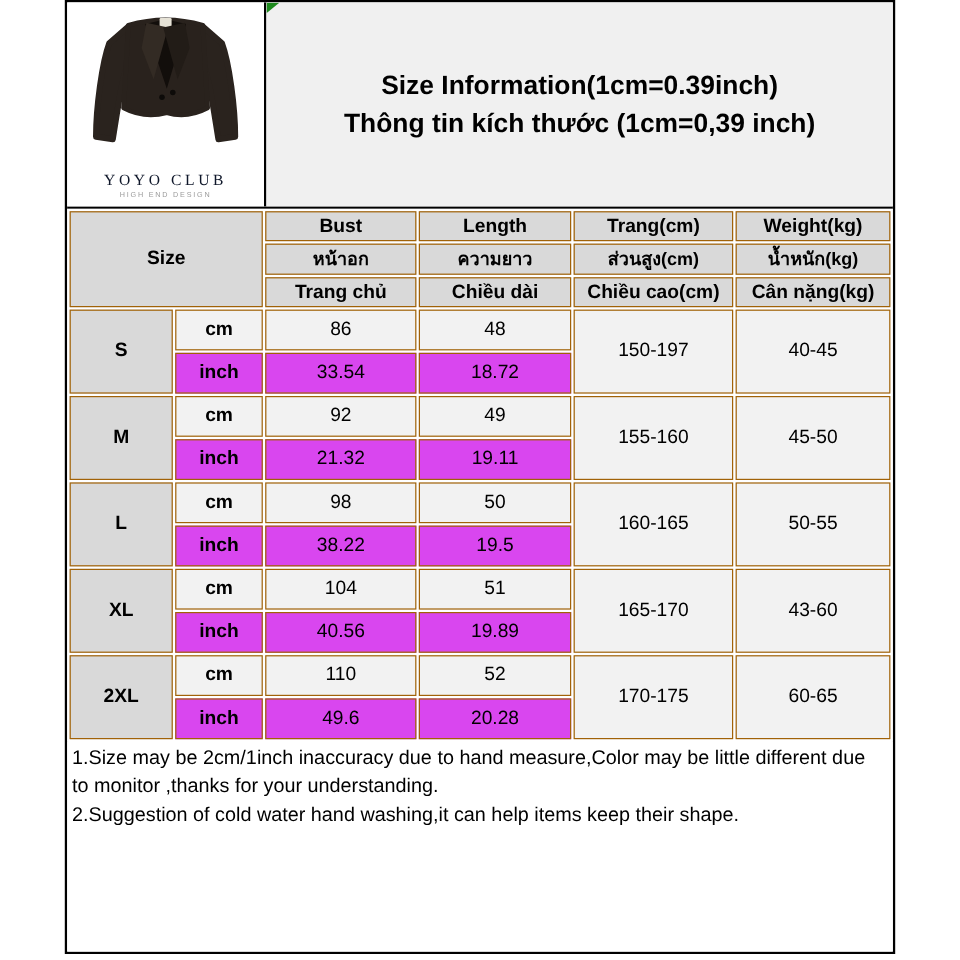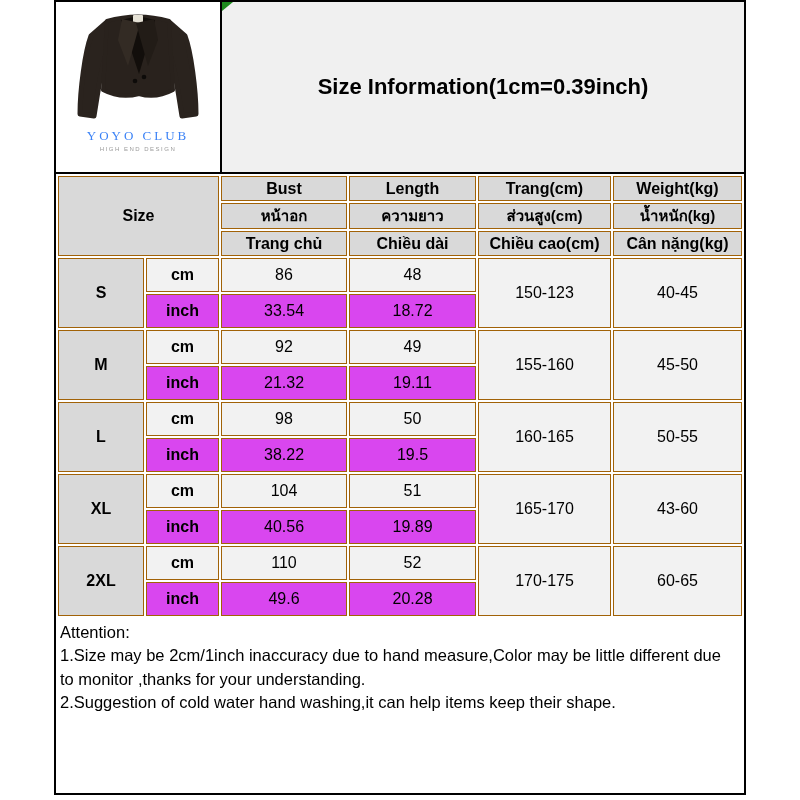--- a/index.html
+++ b/index.html
@@ -14,21 +14,21 @@
   }
   
   .top-block{display:flex;height:170px;border-bottom:2px solid #000;flex:0 0 auto;}
   .product-cell{
     width:166px;flex:0 0 166px;border-right:2px solid #000;box-sizing:border-box;
     background:#fff;display:flex;flex-direction:column;align-items:center;justify-content:flex-start;
     padding-top:6px;
   }
   .brand-name{
     font-family:"Liberation Serif","DejaVu Serif",serif;
-    font-size:13px;letter-spacing:3px;color:#3b82f6;margin-top:2px;white-space:nowrap;
+    font-size:13px;letter-spacing:3px;color:#0f172a;margin-top:16px;white-space:nowrap;
   }
   .brand-tagline{
     font-family:"Liberation Sans","DejaVu Sans",sans-serif;
     font-size:6px;letter-spacing:1.5px;color:#9a9a9a;margin-top:2px;white-space:nowrap;
   }
   .title-cell{
     flex:1;background:#f0f0f0;position:relative;
     display:flex;flex-direction:column;align-items:center;justify-content:center;
     text-align:center;padding:12px 10px;
   }
@@ -90,20 +90,21 @@
         <circle cx="72" cy="73" r="2.3" fill="#0d0b09"></circle>
         <circle cx="81" cy="69" r="2.3" fill="#0d0b09"></circle>
       </svg>
       <div class="brand-name">YOYO CLUB</div>
       <div class="brand-tagline">HIGH END DESIGN</div>
     </div>
 
     <div class="title-cell">
       <span class="corner-marker"></span>
       <div class="title-en">Size Information(1cm=0.39inch)</div>
+      <div class="title-vi">Thông tin kích thước (1cm=0,39 inch)</div>
     </div>
   </div>
 
   <table class="size-table">
     <colgroup>
       <col style="width:86px">
         <col style="width:73px">
         <col style="width:126px">
       <col style="width:127px">
         <col style="width:133px">
@@ -128,21 +129,21 @@
         <td>Chiều dài</td>
         <td>Chiều cao(cm)</td>
         <td>Cân nặng(kg)</td>
       </tr>
 
       <tr class="cm-row">
         <td class="size-label" rowspan="2">S</td>
         <td class="unit">cm</td>
         <td>86</td>
         <td>48</td>
-        <td class="range" rowspan="2">150-123</td>
+        <td class="range" rowspan="2">150-197</td>
         <td class="range" rowspan="2">40-45</td>
       </tr>
       <tr class="inch-row">
         <td class="unit">inch</td>
         <td>33.54</td>
         <td>18.72</td>
       </tr>
 
       <tr class="cm-row">
         <td class="size-label" rowspan="2">M</td>
@@ -196,18 +197,17 @@
       </tr>
       <tr class="inch-row">
         <td class="unit">inch</td>
         <td>49.6</td>
         <td>20.28</td>
       </tr>
     </tbody>
   </table>
 
   <div class="attention">
-    <div>Attention:</div>
     <div>1.Size may be 2cm/1inch inaccuracy due to hand measure,Color may be little different due to monitor ,thanks for your understanding.</div>
     <div>2.Suggestion of cold water hand washing,it can help items keep their shape.</div>
   </div>
 
 </div>
 
 </body></html>

